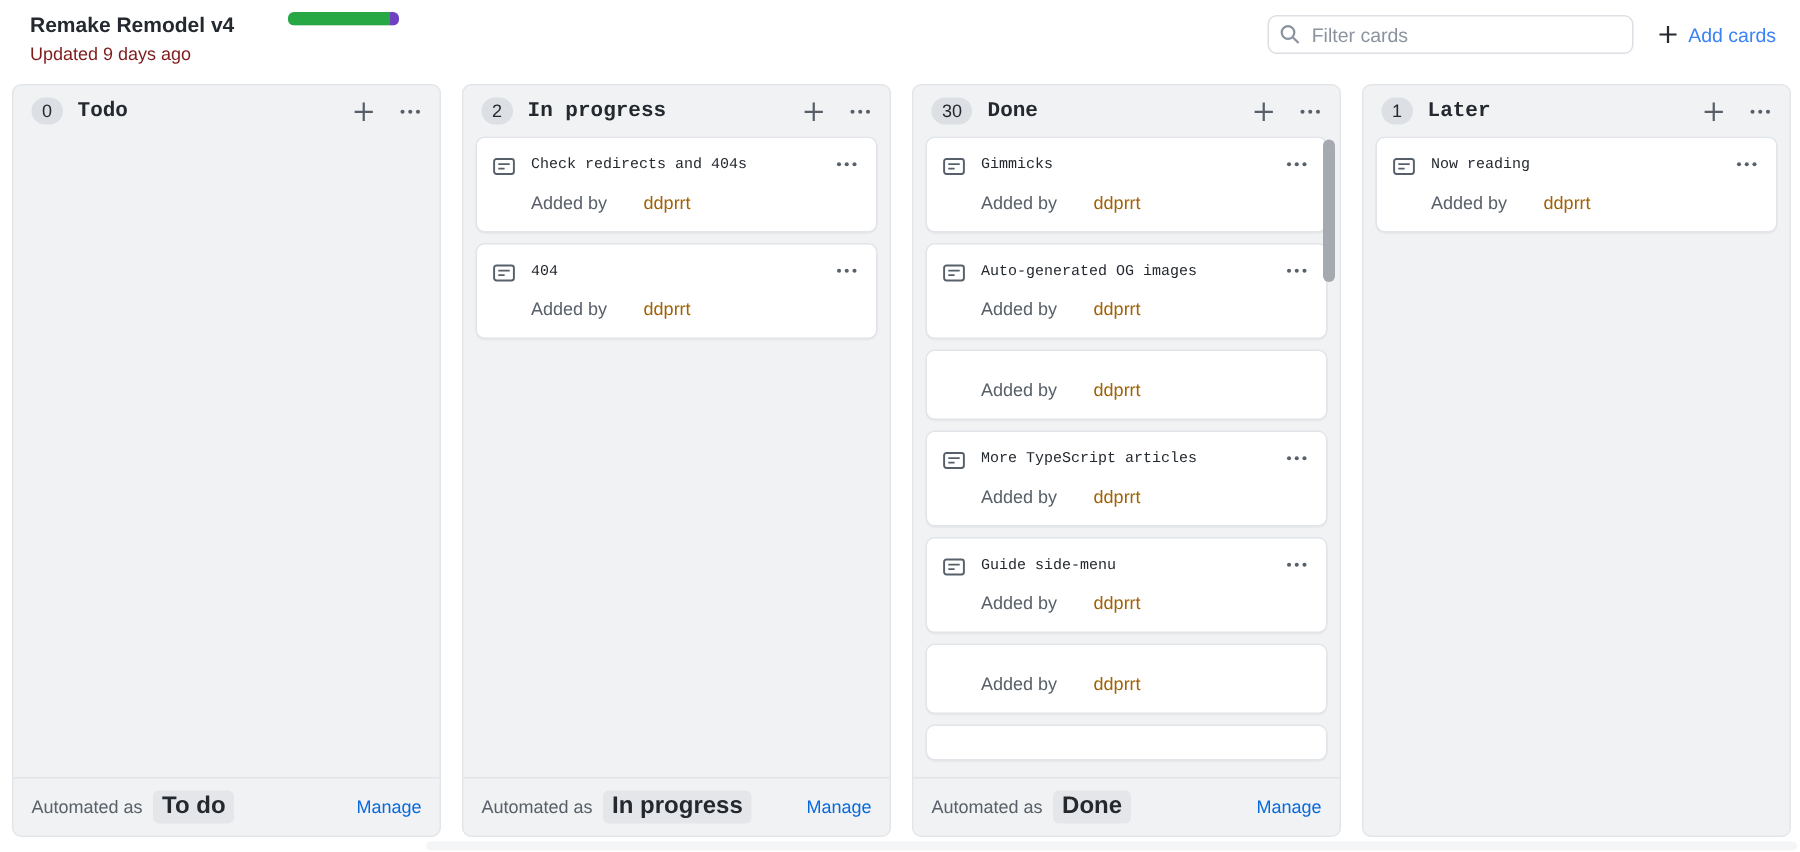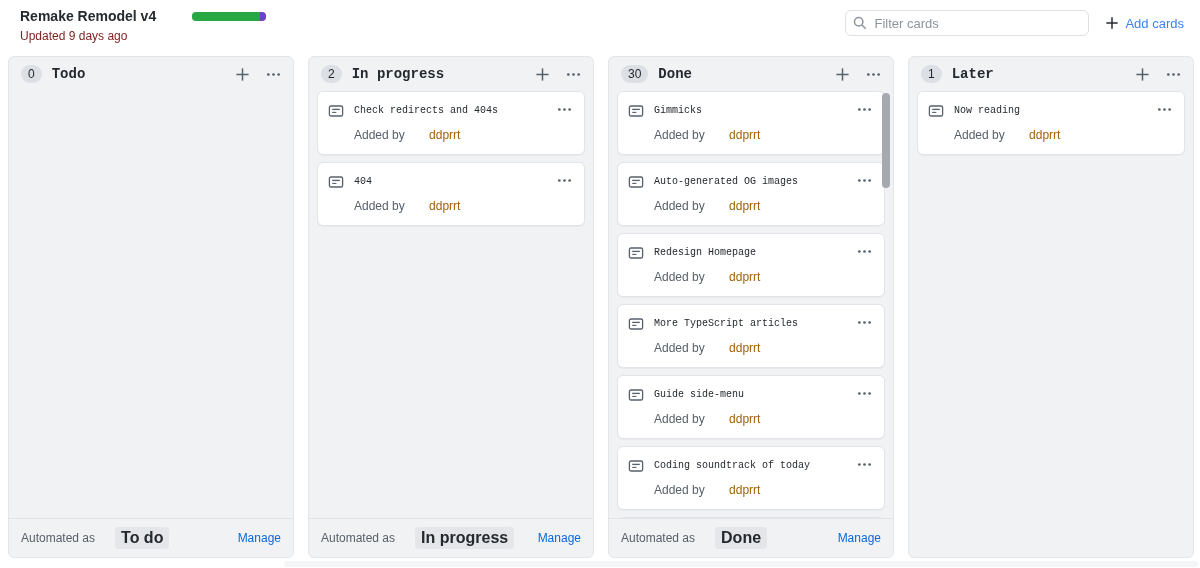--- a/index.html
+++ b/index.html
@@ -9,21 +9,21 @@
     background:#ffffff; color:#24292f;
     font-family:"Liberation Sans", sans-serif;
     position:relative;
   }
 
   
   .top-header {
     display:flex; justify-content:space-between; align-items:flex-start;
     height:50px; padding:8px 16px 0 20px;
   }
-  .title-row { display:flex; align-items:center; gap:36px; }
+  .title-row { display:flex; align-items:flex-start; gap:36px; }
   .page-title { margin:0; font-size:14px; font-weight:700; line-height:17px; }
   .progress {
     width:74px; height:9px; border-radius:4px; overflow:hidden;
     display:flex; background:#e1e4e8;
   }
   .progress .seg { height:100%; }
   .updated { font-size:12px; color:#7f1d1d; margin-top:4px; }
 
   .header-right { display:flex; align-items:center; gap:16px; margin-top:2px; }
   .filter-wrap { position:relative; }
@@ -78,21 +78,21 @@
   .added-line { margin:9px 0 0 26px; font-size:12px; color:#586069; }
   .added-line .author { color:#a16207; font-weight:400;margin-left:21px; }
 
   .scroll-thumb {
     position:absolute; right:3px; top:2px; width:8px; height:95px;
     background:#a5aab1; border-radius:4px; cursor:grab;
   }
 
   .col-footer {
     flex:none; border-top:1px solid #e1e4e8; padding:8px 12px;
-    display:flex; align-items:center; gap:20px; font-size:12px; color:#586069;
+    display:flex; align-items:center; gap:7px; font-size:12px; color:#586069;
   }
   .automation-badge {
     background:#e4e6e9; border-radius:4px; padding:2px 6px;
     font-size:16px; color:#24292f; font-weight:600;
   }
   .manage-link { margin-left:auto; font-size:12px; color:#0969da; text-decoration:none; cursor:pointer; }
 
   .bottom-shadow {
     position:absolute; left:284px; right:2px; bottom:1px; height:6px;
     background:#ebecee; border-radius:3px; opacity:.55;
@@ -288,35 +288,20 @@
                 <circle cx="13.5" cy="8" r="1.45"></circle>
               </svg>
             </button>
       </div>
       <div class="added-line">
         <span>Added by</span>
         <span class="author">ddprrt</span>
       </div>
     </article>
     <article class="card">
-      <div class="card-top">
-        <svg class="note-icon" width="16" height="16" viewBox="0 0 16 16" fill="none" stroke="currentColor" stroke-width="1.3">
-              <rect x="1.4" y="3" width="13.2" height="10" rx="1.6"></rect>
-              <line x1="4.2" y1="6.4" x2="11.8" y2="6.4"></line>
-              <line x1="4.2" y1="9.4" x2="8.4" y2="9.4" stroke-width="1.1"></line>
-            </svg>
-        <span class="card-title">Redesign Homepage</span>
-        <button class="card-menu">
-              <svg width="15" height="15" viewBox="0 0 16 16" fill="currentColor">
-                <circle cx="2.5" cy="8" r="1.45"></circle>
-                <circle cx="8" cy="8" r="1.45"></circle>
-                <circle cx="13.5" cy="8" r="1.45"></circle>
-              </svg>
-            </button>
-      </div>
       <div class="added-line">
         <span>Added by</span>
         <span class="author">ddprrt</span>
       </div>
     </article>
     <article class="card">
       <div class="card-top">
         <svg class="note-icon" width="16" height="16" viewBox="0 0 16 16" fill="none" stroke="currentColor" stroke-width="1.3">
               <rect x="1.4" y="3" width="13.2" height="10" rx="1.6"></rect>
               <line x1="4.2" y1="6.4" x2="11.8" y2="6.4"></line>
@@ -351,35 +336,20 @@
                 <circle cx="13.5" cy="8" r="1.45"></circle>
               </svg>
             </button>
       </div>
       <div class="added-line">
         <span>Added by</span>
         <span class="author">ddprrt</span>
       </div>
     </article>
     <article class="card">
-      <div class="card-top">
-        <svg class="note-icon" width="16" height="16" viewBox="0 0 16 16" fill="none" stroke="currentColor" stroke-width="1.3">
-              <rect x="1.4" y="3" width="13.2" height="10" rx="1.6"></rect>
-              <line x1="4.2" y1="6.4" x2="11.8" y2="6.4"></line>
-              <line x1="4.2" y1="9.4" x2="8.4" y2="9.4" stroke-width="1.1"></line>
-            </svg>
-        <span class="card-title">Coding soundtrack of today</span>
-        <button class="card-menu">
-              <svg width="15" height="15" viewBox="0 0 16 16" fill="currentColor">
-                <circle cx="2.5" cy="8" r="1.45"></circle>
-                <circle cx="8" cy="8" r="1.45"></circle>
-                <circle cx="13.5" cy="8" r="1.45"></circle>
-              </svg>
-            </button>
-      </div>
       <div class="added-line">
         <span>Added by</span>
         <span class="author">ddprrt</span>
       </div>
     </article>
     <article class="card">
       
       
     </article>
         <div class="scroll-thumb"></div>

